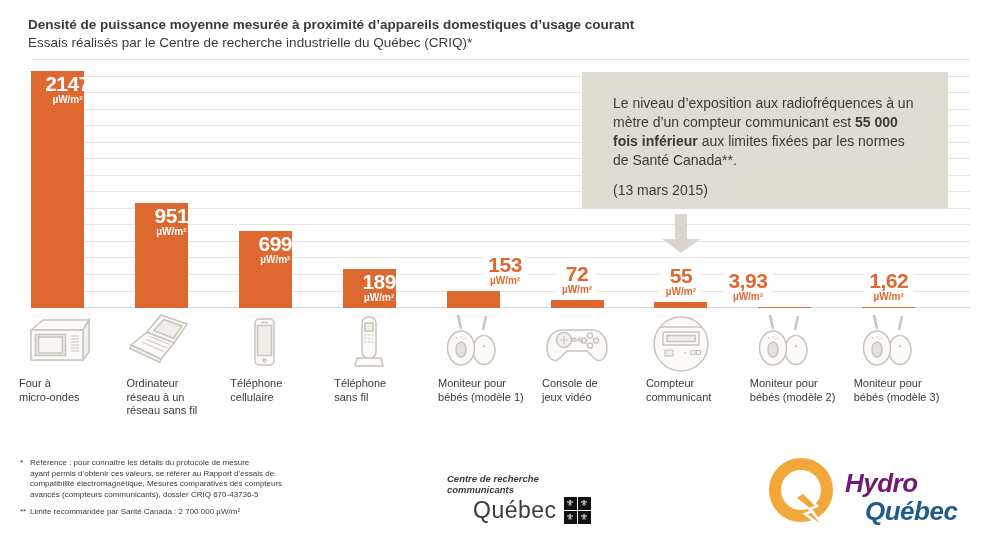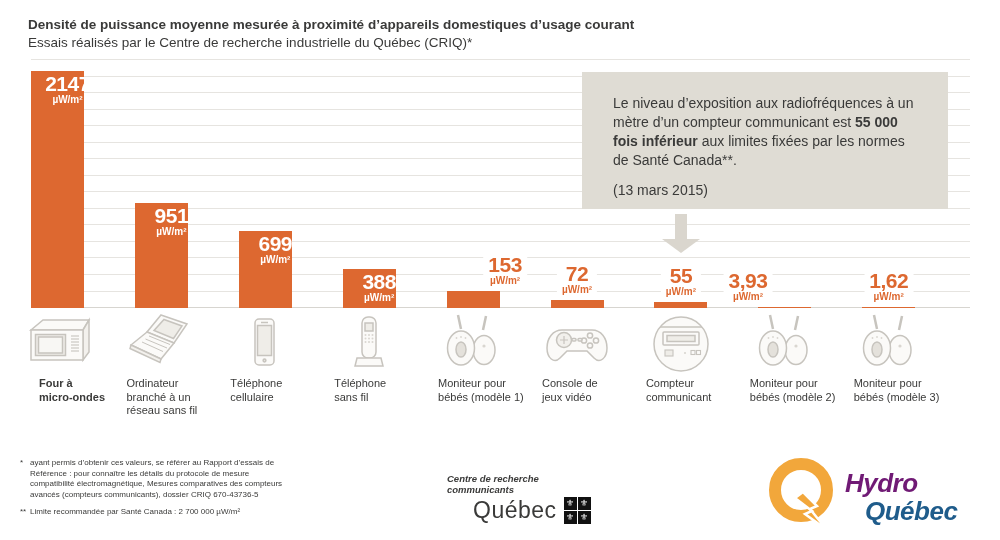--- a/index.html
+++ b/index.html
@@ -83,21 +83,21 @@
         <div class="num">951</div>
         <div class="unit">µW/m²</div>
       </div>
       <div class="bar" style="left: 207.8px; height: 77px; background: rgb(221, 104, 48);"></div>
       <div class="vlabel lbl-in" style="left: 207.8px; top: 174px;">
         <div class="num">699</div>
         <div class="unit">µW/m²</div>
       </div>
       <div class="bar" style="left: 311.7px; height: 38.8px; background: rgb(221, 104, 48);"></div>
       <div class="vlabel lbl-in" style="left: 311.7px; top: 212.2px;">
-        <div class="num">388</div>
+        <div class="num">189</div>
         <div class="unit">µW/m²</div>
       </div>
       <div class="bar" style="left: 415.6px; height: 16.9px; background: rgb(221, 104, 48);"></div>
       <div class="vlabel lbl-out" style="left: 442.1px; bottom: 19.9px; margin-left: 32px;">
         <div class="num">153</div>
         <div class="unit">µW/m²</div>
       </div>
       <div class="bar" style="left: 519.5px; height: 7.9px; background: rgb(221, 104, 48);"></div>
       <div class="vlabel lbl-out" style="left: 546px; bottom: 10.9px;">
         <div class="num">72</div>
@@ -138,40 +138,40 @@
             <g stroke-width="1.1">
               <line x1="51" y1="23" x2="59" y2="23"></line>
               <line x1="51" y1="26" x2="59" y2="26"></line>
               <line x1="51" y1="29" x2="59" y2="29"></line>
               <line x1="51" y1="32" x2="59" y2="32"></line>
               <line x1="51" y1="35" x2="59" y2="35"></line>
               <line x1="51" y1="38" x2="59" y2="38"></line>
             </g>
           </g>
         </svg></div>
-      <div class="dev-label" style="left: 39px; font-weight: bold;">
+      <div class="dev-label" style="left: 19px;">
         <div>Four à</div>
         <div>micro-ondes</div>
       </div>
       <div class="icon-box" style="left: 123.4px;"><svg width="76" height="62" viewBox="0 0 76 62">
           <g stroke="#C7C4BE" stroke-width="1.5" fill="#FBFAF8">
             <polygon points="38,2 64,11 51,30 24,19"></polygon>
             <polygon points="41,6.5 59,13 50.5,25.5 31,17.5" fill="#EFEDE8"></polygon>
             <polygon points="24,19 51,30 38,46 8,32"></polygon>
             <polygon points="8,32 38,46 37,49.5 7,35.5" fill="#F3F1ED"></polygon>
             <g stroke-width="1" fill="none">
               <line x1="26" y1="23" x2="47" y2="31.5"></line>
               <line x1="22.5" y1="26" x2="44" y2="35"></line>
               <line x1="19" y1="29" x2="40" y2="38.5"></line>
             </g>
           </g>
         </svg></div>
       <div class="dev-label" style="left: 126.4px;">
         <div>Ordinateur</div>
-        <div>branché à un</div>
+        <div>réseau à un</div>
         <div>réseau sans fil</div>
       </div>
       <div class="icon-box" style="left: 227.3px;"><svg width="76" height="62" viewBox="0 0 76 62">
           <g stroke="#C7C4BE" stroke-width="1.5" fill="#FBFAF8">
             <rect x="28" y="6" width="19" height="46" rx="4"></rect>
             <rect x="30.5" y="12.5" width="14" height="30" fill="#EFEDE8"></rect>
             <line x1="34" y1="9.5" x2="41" y2="9.5"></line>
             <circle cx="37.5" cy="47.5" r="1.4" fill="#E6E4DF"></circle>
           </g>
         </svg></div>
@@ -291,22 +291,22 @@
         </svg></div>
       <div class="dev-label" style="left: 853.7px;">
         <div>Moniteur pour</div>
         <div>bébés (modèle 3)</div>
       </div>
     </div>
 
   <div class="footnotes" id="footnotes">
       <div class="fnote">
         <span class="fmark">*</span>
+        <div>Référence : pour connaître les détails du protocole de mesure</div>
         <div>ayant permis d’obtenir ces valeurs, se référer au Rapport d’essais de</div>
-        <div>Référence : pour connaître les détails du protocole de mesure</div>
         <div>compatibilité électromagnétique, Mesures comparatives des compteurs</div>
         <div>avancés (compteurs communicants), dossier CRIQ 670-43736-5</div>
       </div>
       <div class="fnote">
         <span class="fmark">**</span>
         <div>Limite recommandée par Santé Canada : 2&nbsp;700&nbsp;000 µW/m²</div>
       </div>
     </div>
 
   <div class="criq">

